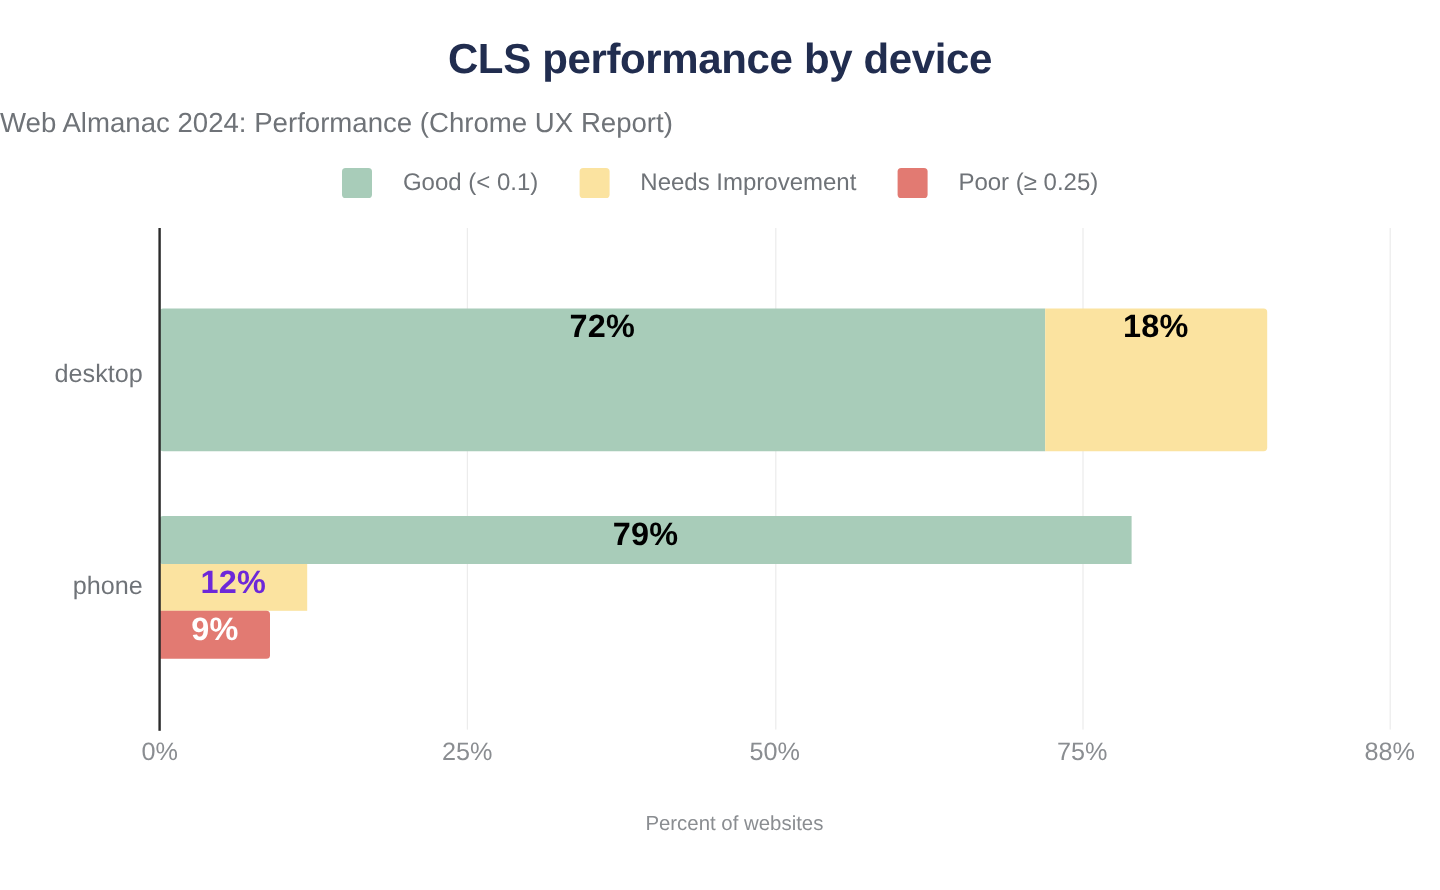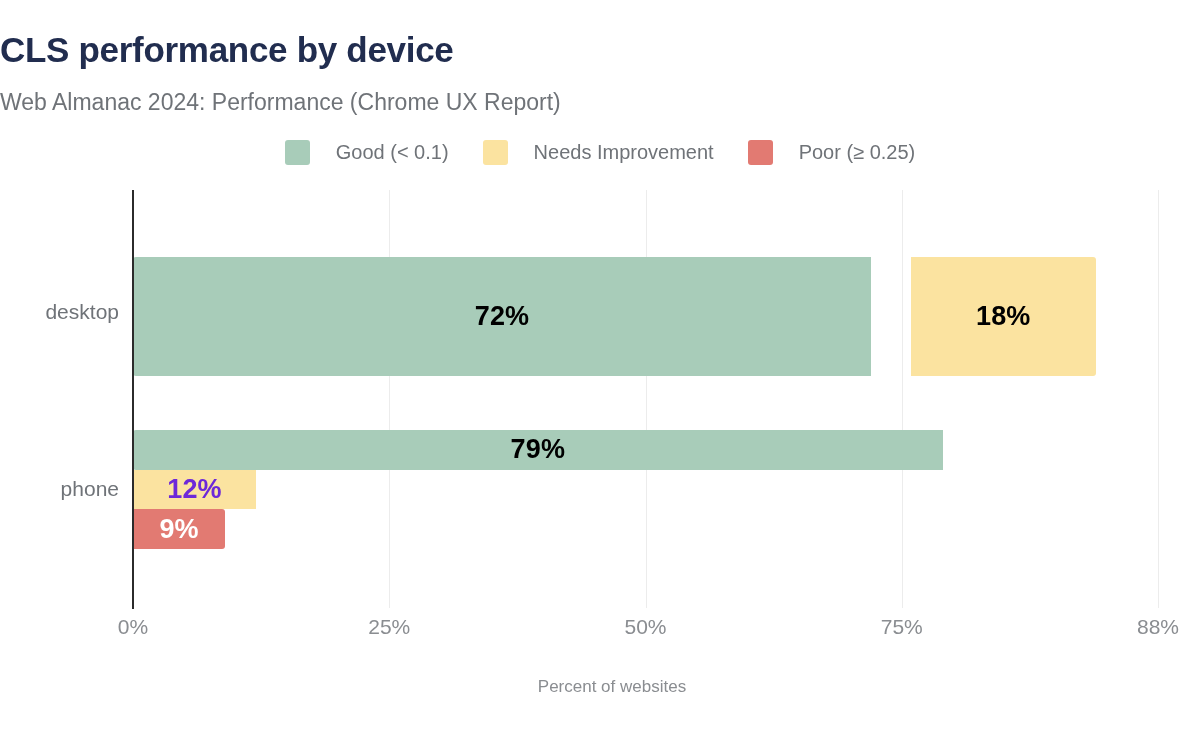--- a/index.html
+++ b/index.html
@@ -22,20 +22,21 @@
     width: 1200px;
     height: 742px;
     background: #ffffff;
   }
 
   
   .chart-title {
     position: absolute;
     left: 0; top: 30px;
     width: 1200px;
+    text-align: center;
     font-size: 35px;
     font-weight: bold;
     color: #212d4f;
     letter-spacing: -0.3px;
     white-space: nowrap;
   }
   .chart-subtitle {
     position: absolute;
     left: 0; top: 89px;
     width: 1200px;
@@ -102,21 +103,21 @@
     height: 119px;
     display: flex;
     width: 100%;
   }
   .bar-row.row-desktop { top: 67px; }
   .bar-row.row-phone   { top: 240px; flex-direction: column; }
 
   .seg {
     height: 119px;
     display: flex;
-    align-items: center;
+    align-items: flex-start;
     justify-content: center;
     box-sizing: border-box;
     position: relative;
   }
   .seg:first-child  { border-radius: 3px 0 0 3px; }
   .seg:last-child   { border-radius: 0 3px 3px 0; }
 
   .seg-label {
     font-size: 27px;
     font-weight: bold;
@@ -183,21 +184,21 @@
   <div class="plot">
     <div class="gridline" style="left: 256.25px;"></div>
     <div class="gridline" style="left: 512.5px;"></div>
     <div class="gridline" style="left: 768.75px;"></div>
     <div class="gridline" style="left: 1025px;"></div>
 
     <div class="bar-row row-desktop">
       <div class="seg" style="width: 738px; background: rgb(168, 204, 185);">
         <span class="seg-label" style="color: rgb(0, 0, 0);">72%</span>
       </div>
-      <div class="seg" style="width: 184.5px; background: rgb(251, 227, 160); margin-left: 40px;">
+      <div class="seg" style="width: 184.5px; background: rgb(251, 227, 160);">
         <span class="seg-label" style="color: rgb(0, 0, 0);">18%</span>
       </div>
     </div>
 
     <div class="bar-row row-phone">
       <div class="seg" style="width: 809.75px; background: rgb(168, 204, 185);">
         <span class="seg-label" style="color: rgb(0, 0, 0);">79%</span>
       </div>
       <div class="seg" style="width: 123px; background: rgb(251, 227, 160);">
         <span class="seg-label" style="color: #6d28d9;">12%</span>

